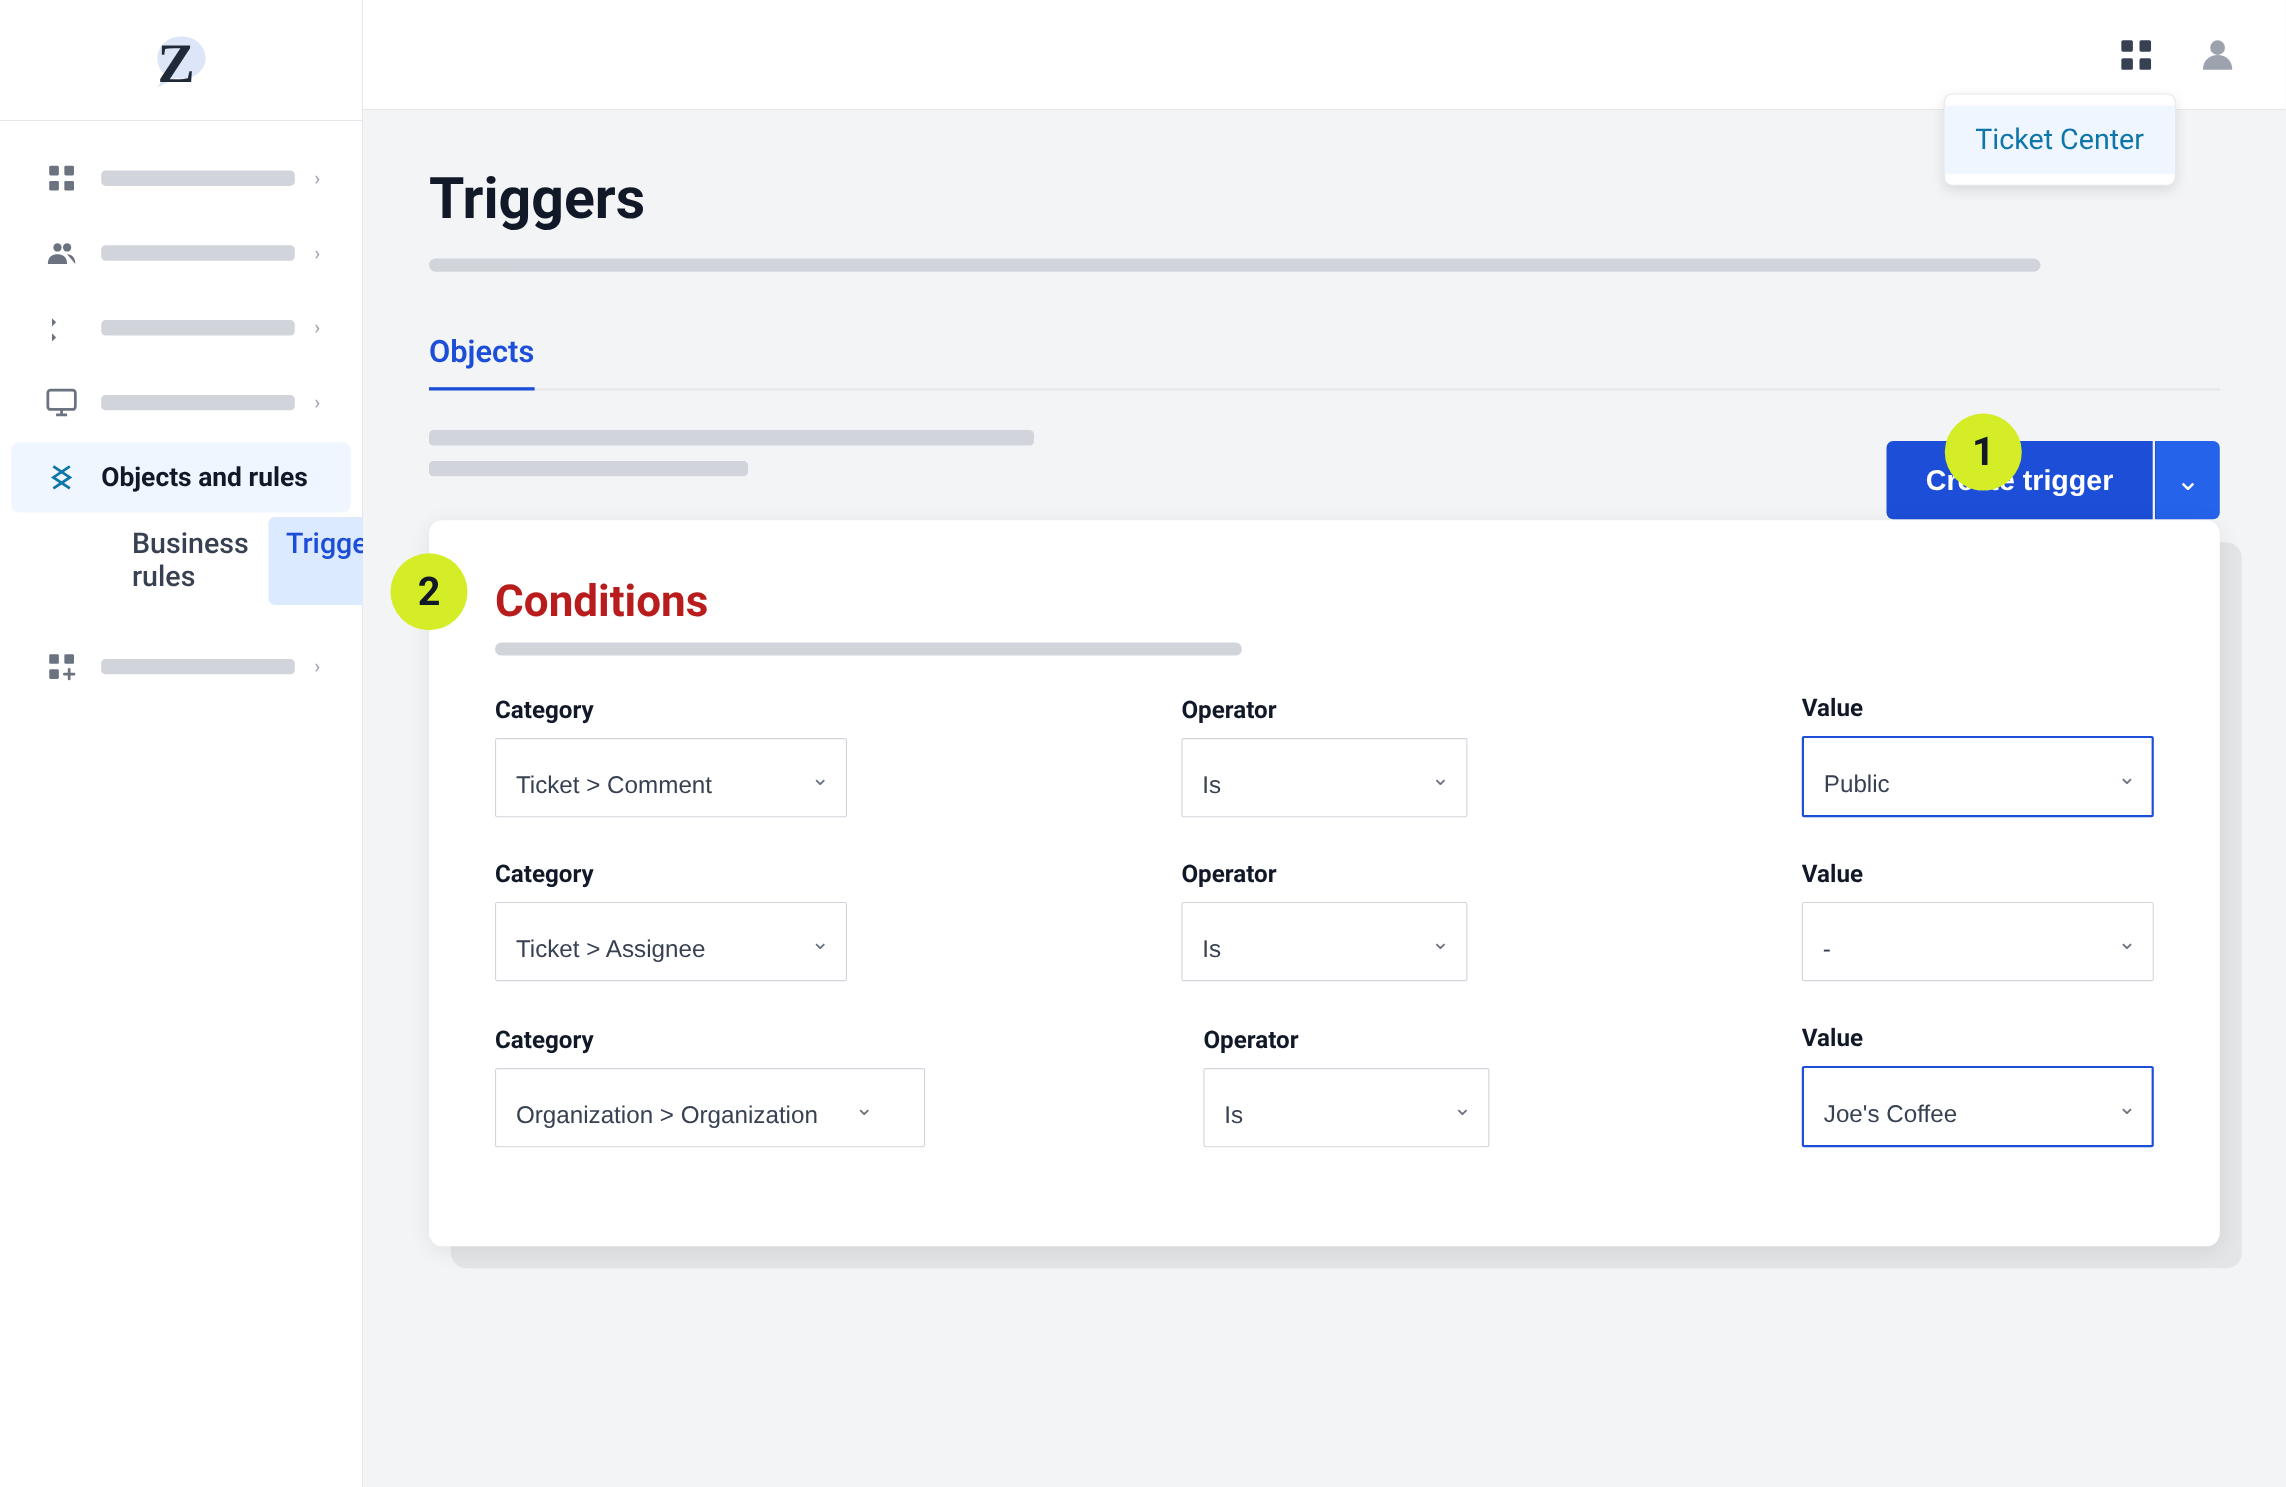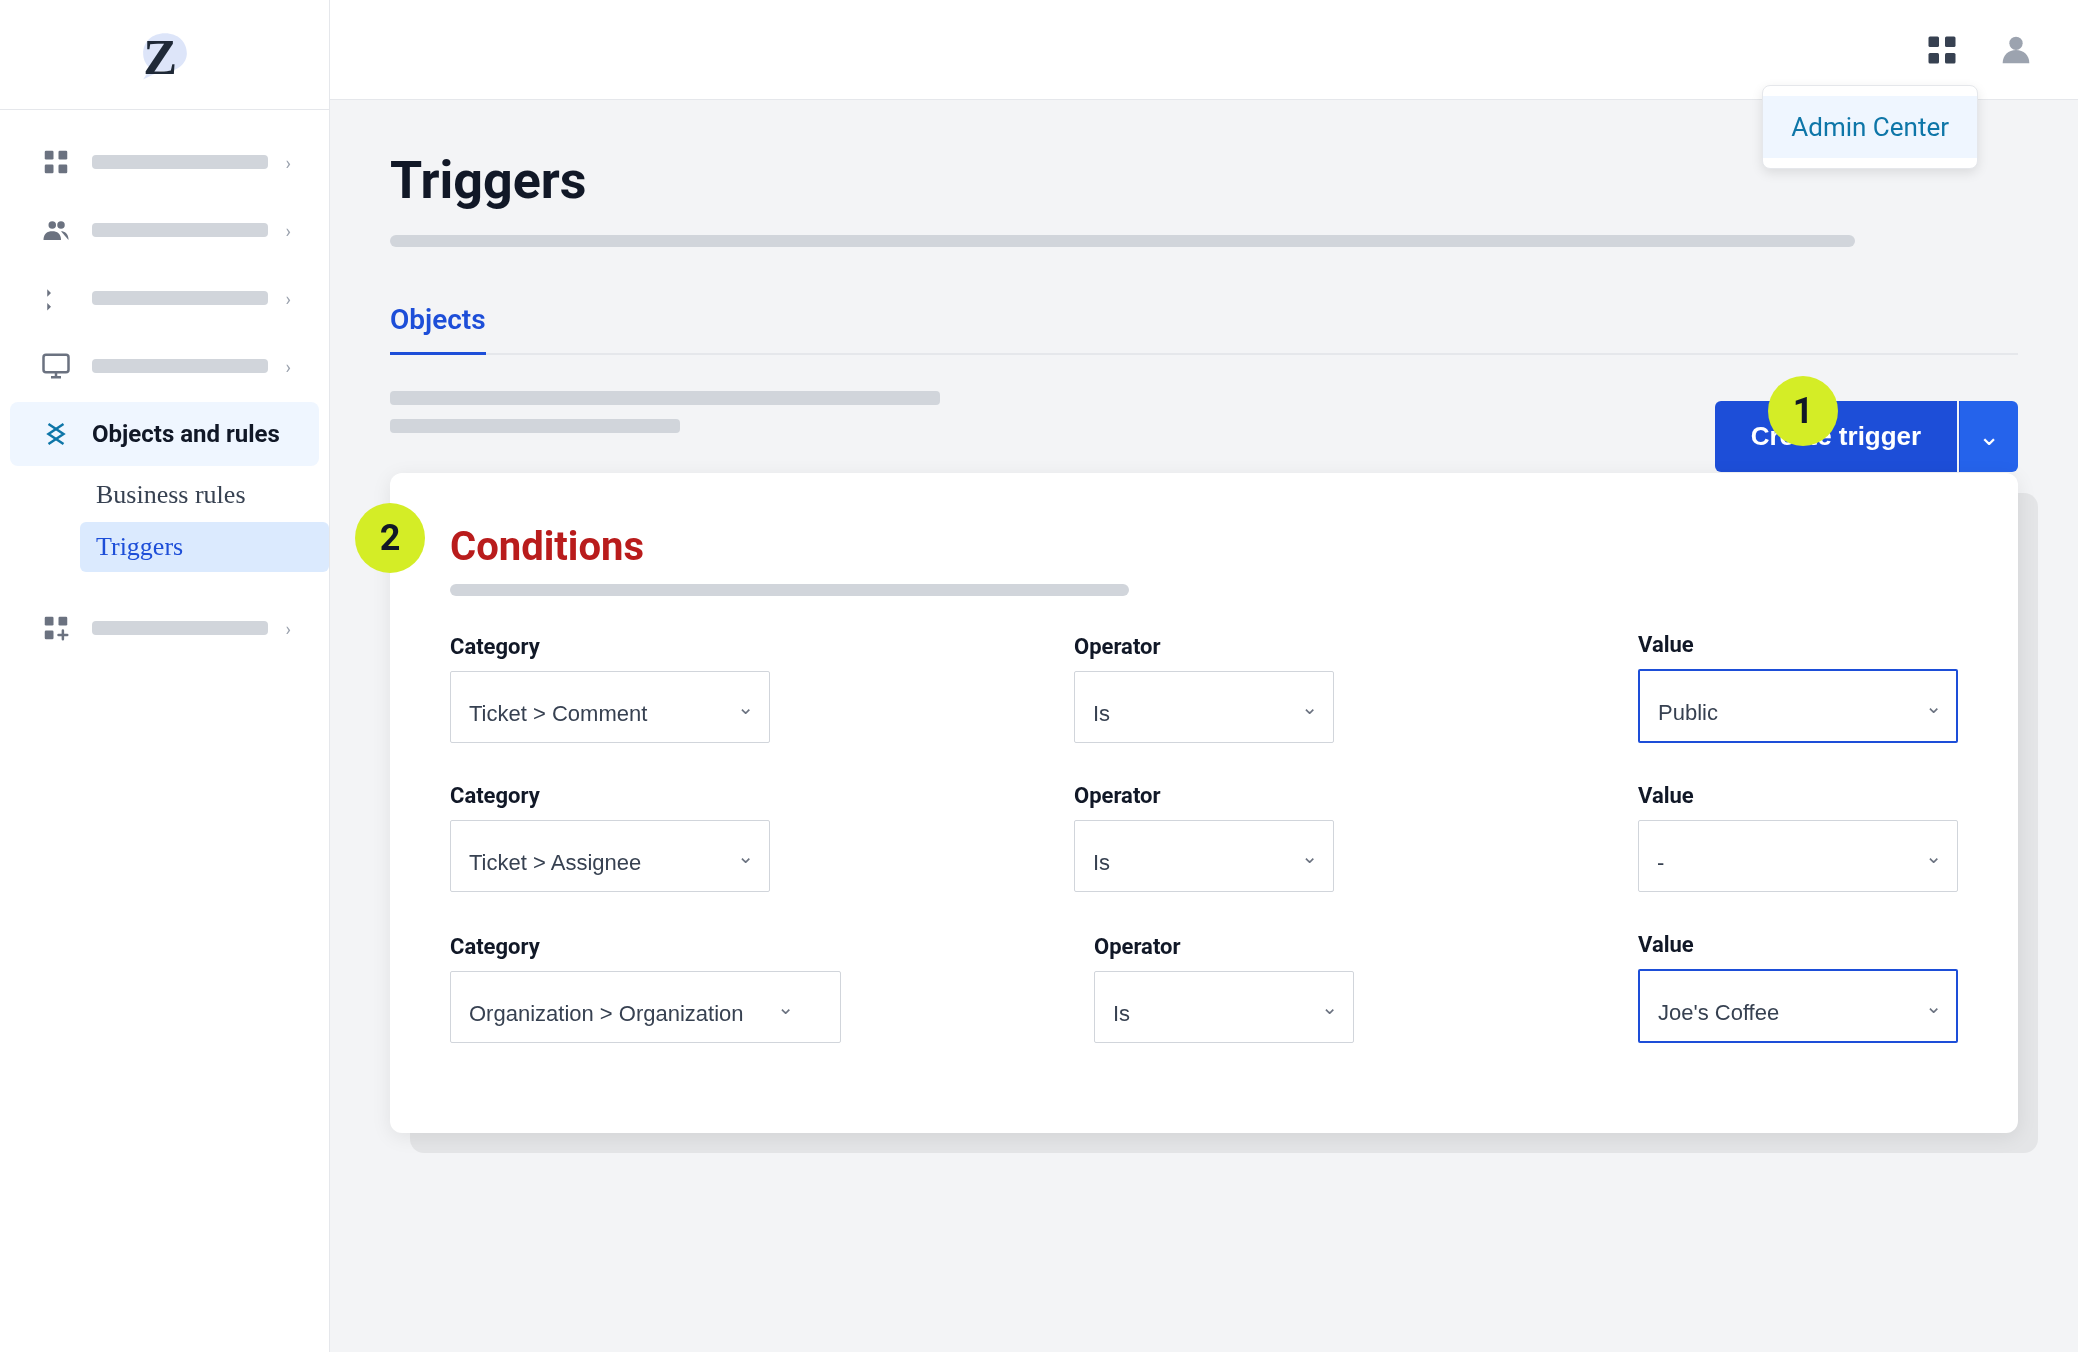--- a/index.html
+++ b/index.html
@@ -82,25 +82,24 @@
       border-radius: 4px;
       flex: 1;
     }
 
     .nav-item-arrow {
       color: #9ca3af;
       font-size: 18px;
     }
 
     .nav-sub {
-      padding-left: 80px;
-      display: flex;
-      flex-direction: column;
+      padding-left: 104px;
+      display: flex;
+      flex-direction: row;
       gap: 2px;
-      font-family: Liberation Serif, serif;
     }
 
     .nav-sub-item {
       padding: 10px 16px;
       font-size: 26px;
       color: #374151;
       cursor: pointer;
       border-radius: 6px;
       font-weight: 500;
     }
@@ -473,21 +472,21 @@
       </svg>
     </div>
     <div class="topbar-icon">
       <svg width="40" height="40" viewBox="0 0 24 24" fill="#9ca3af">
         <circle cx="12" cy="8" r="4"></circle>
         <path d="M4 20 C4 15 7.5 12 12 12 C16.5 12 20 15 20 20"></path>
       </svg>
     </div>
 
     <div class="admin-dropdown">
-      <div class="admin-dropdown-item">Admin Center</div>
+      <div class="admin-dropdown-item">Ticket Center</div>
     </div>
   </div>
 
   <div class="content">
     <h1 class="page-title">Triggers</h1>
     <div class="progress-bar-full"></div>
 
     <div class="tabs">
       <div class="tab active">Objects</div>
     </div>

